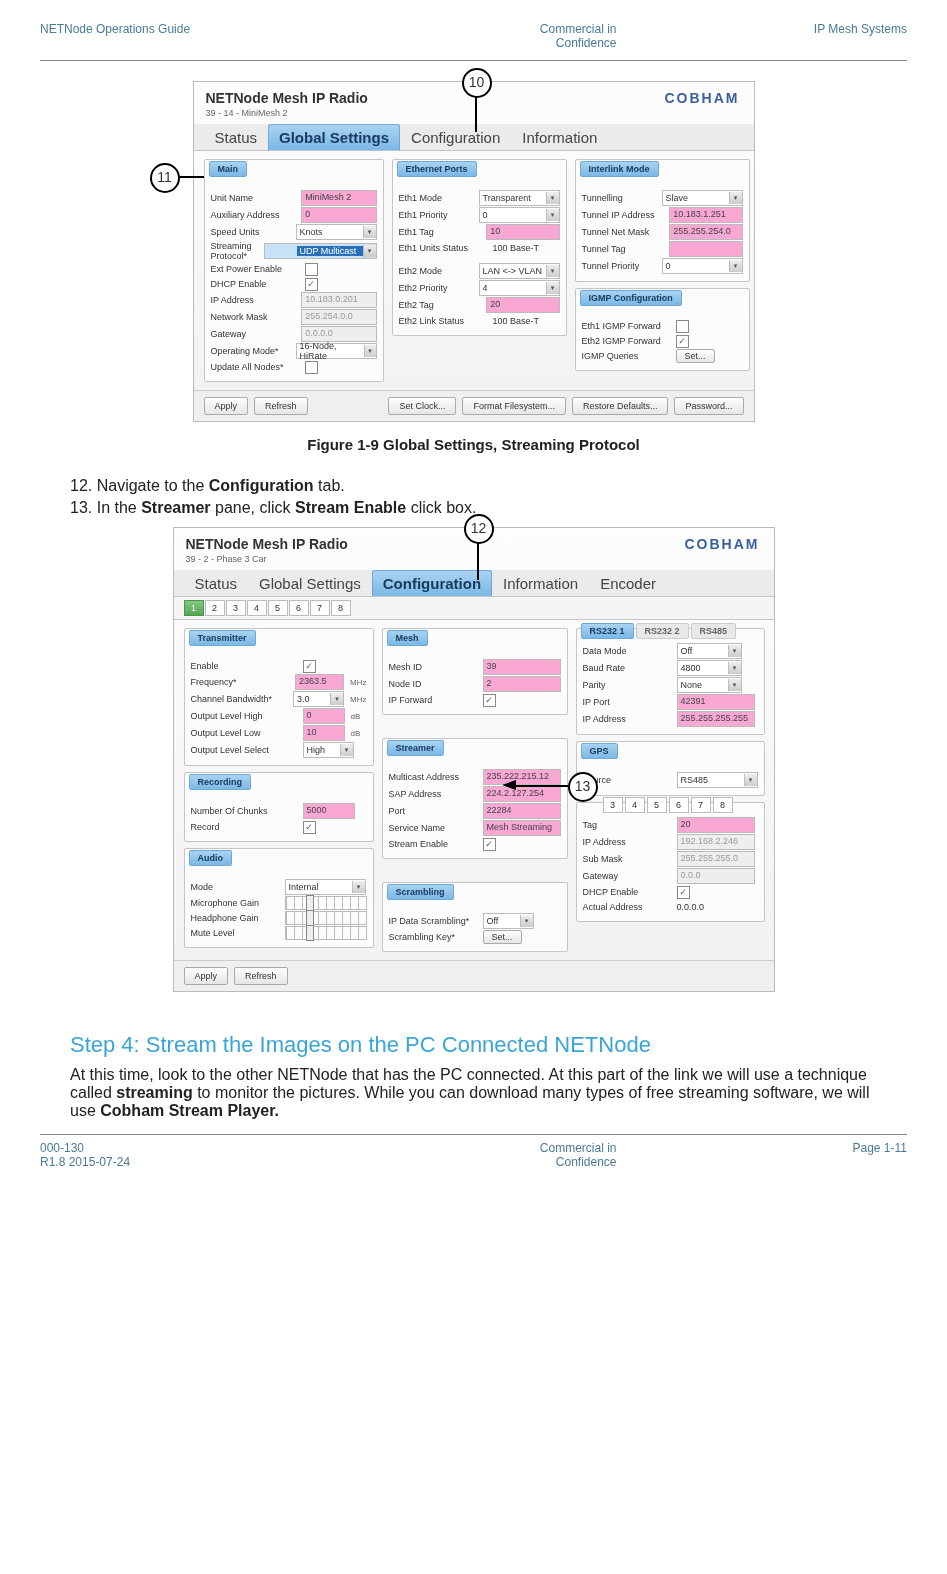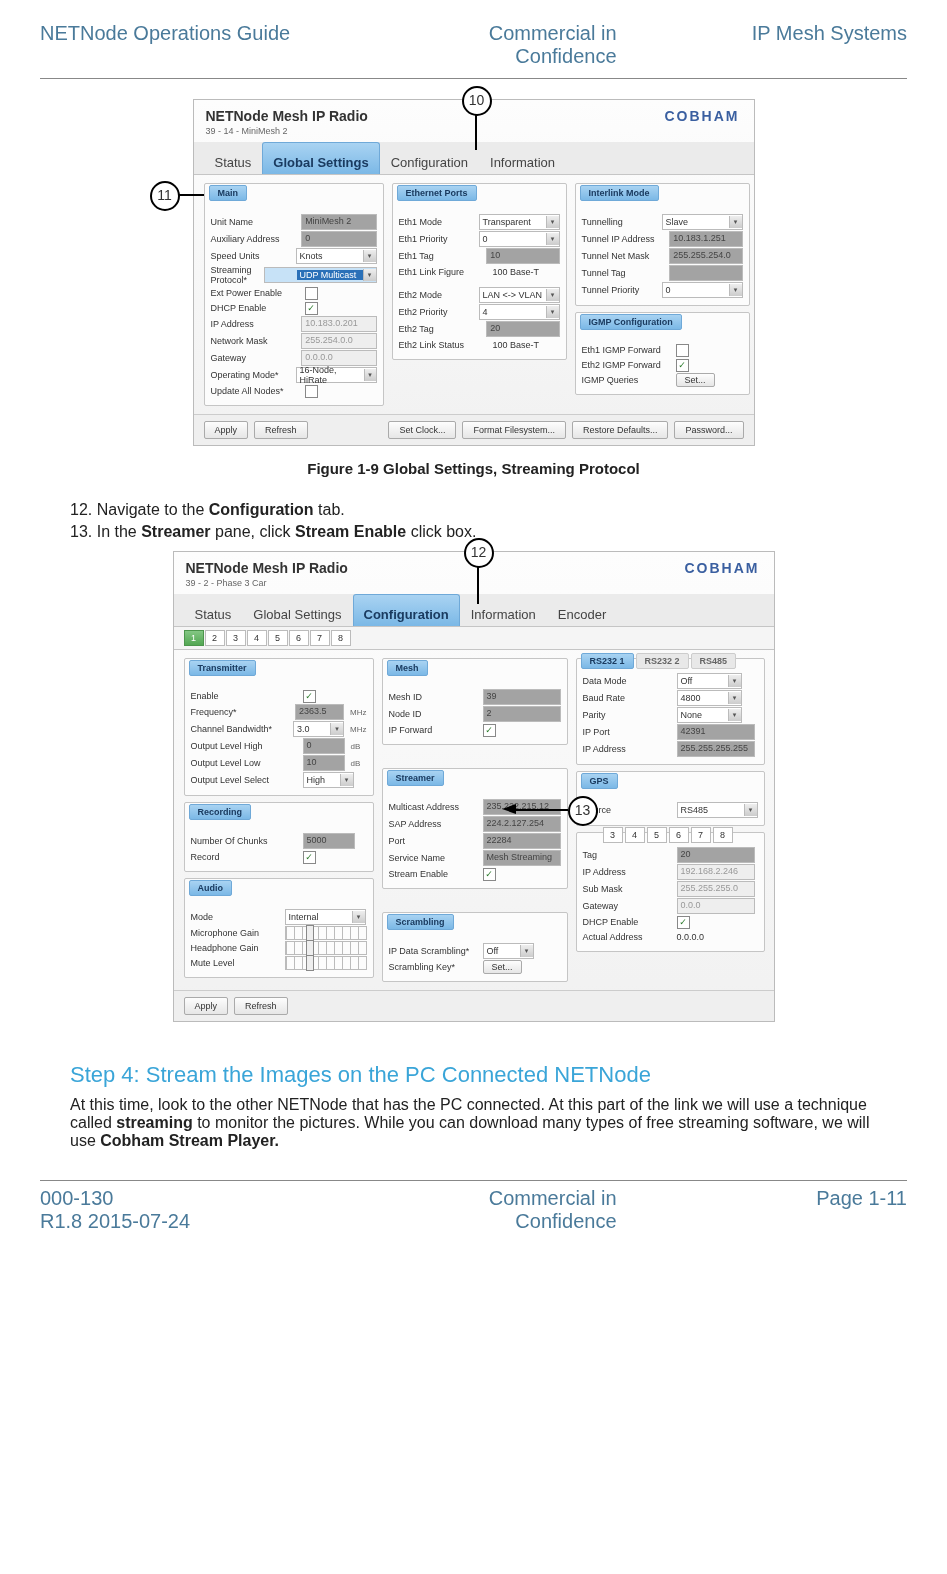--- a/index.html
+++ b/index.html
@@ -12,21 +12,21 @@
   }
   .page {
     width: 907px;
     margin: 0 auto;
     padding: 20px;
     box-sizing: border-box;
   }
   .page-header, .page-footer {
     display: flex;
     justify-content: space-between;
-    font-size: 20px;
+    font-size: 12px;
     color: #4a7a9a;
     padding: 2px 0 10px 0;
   }
   .page-header { border-bottom: 1px solid #888; margin-bottom: 20px;}
   .page-footer { border-top: 1px solid #888; margin-top: 10px; padding-top: 6px;}
   .ph-col { width: 33%; }
   .ph-col.center { text-align: right; }
   .ph-col.right { text-align: right; }
   .figure-caption {
     text-align: center;
@@ -93,22 +93,22 @@
     font-size: 9px;
     color: #666;
     padding: 0 12px 6px 12px;
   }
   .tab-row, .subtab-row {
     display:flex; gap:0; padding: 0 10px;
     border-bottom:1px solid #c5c5c5;
     background:#ebebeb;
   }
   .tab {
-    padding: 12px 10px 4px 10px;
-    font-size: 13px;
+    padding: 4px 10px 4px 10px;
+    font-size: 15px;
     color: #444;
     border:1px solid transparent;
     border-bottom:none;
     cursor:default;
   }
   .tab.active {
     background:linear-gradient(#a9d3f2,#7bb8e6);
     border:1px solid #6fa9d8;
     border-bottom:none;
     border-radius:3px 3px 0 0;
@@ -154,21 +154,21 @@
     display:flex;
     align-items:center;
     gap:4px;
     margin:1px 0;
     min-height:14px;
   }
   .row .lbl { width:90px; font-size:9px; color:#333;}
   .row .lbl.w110{width:108px;}
   .row .val-input {
     border:1px solid #bbb;
-    background:#a3a3a3;
+    background:#f9a8d4;
     font-size:9px;
     padding:1px 3px;
     width:70px;
     height:12px;
     color:#444;
   }
   .sel-box{
     display:inline-flex; align-items:center;
     border:1px solid #bbb; background:#fff; height:14px;
   }
@@ -331,21 +331,21 @@
                 <div class="sel-box">
                   <span>0</span>
                   <div class="arrow">▾</div>
                 </div>
               </div>
             <div class="row">
                 <span class="lbl">Eth1 Tag</span>
                 <div class="val-input">10</div>
               </div>
             <div class="row">
-                <span class="lbl">Eth1 Link Figure</span>
+                <span class="lbl">Eth1 Units Status</span>
                 <span>100 Base-T</span>
               </div>
             <div style="height:6px"></div>
             <div class="row">
                 <span class="lbl">Eth2 Mode</span>
                 <div class="sel-box">
                   <span>LAN &lt;-&gt; VLAN</span>
                   <div class="arrow">▾</div>
                 </div>
               </div>
@@ -686,21 +686,21 @@
 
       <div class="btn-row">
         <div class="btn">Apply</div>
         <div class="btn">Refresh</div>
       </div>
     </div>
   </div>
 
 
   <div class="step-heading">Step 4: Stream the Images on the PC Connected NETNode</div>
-  <div class="body-text" style="margin-bottom:30px;">
+  <div class="body-text" style="margin-bottom:14px;">
     <span>At this time, look to the other NETNode that has the PC connected. At this part of the link we will use a technique called </span><b>streaming</b><span> to monitor the pictures. While you can download many types of free streaming software, we will use </span><b>Cobham Stream Player.</b>
   </div>
 
   <div class="page-footer">
     <div class="ph-col">
       <span>000-130</span><br><span>R1.8 2015-07-24</span>
     </div>
     <div class="ph-col center">
       <span>Commercial in</span><br><span>Confidence</span>
     </div>

